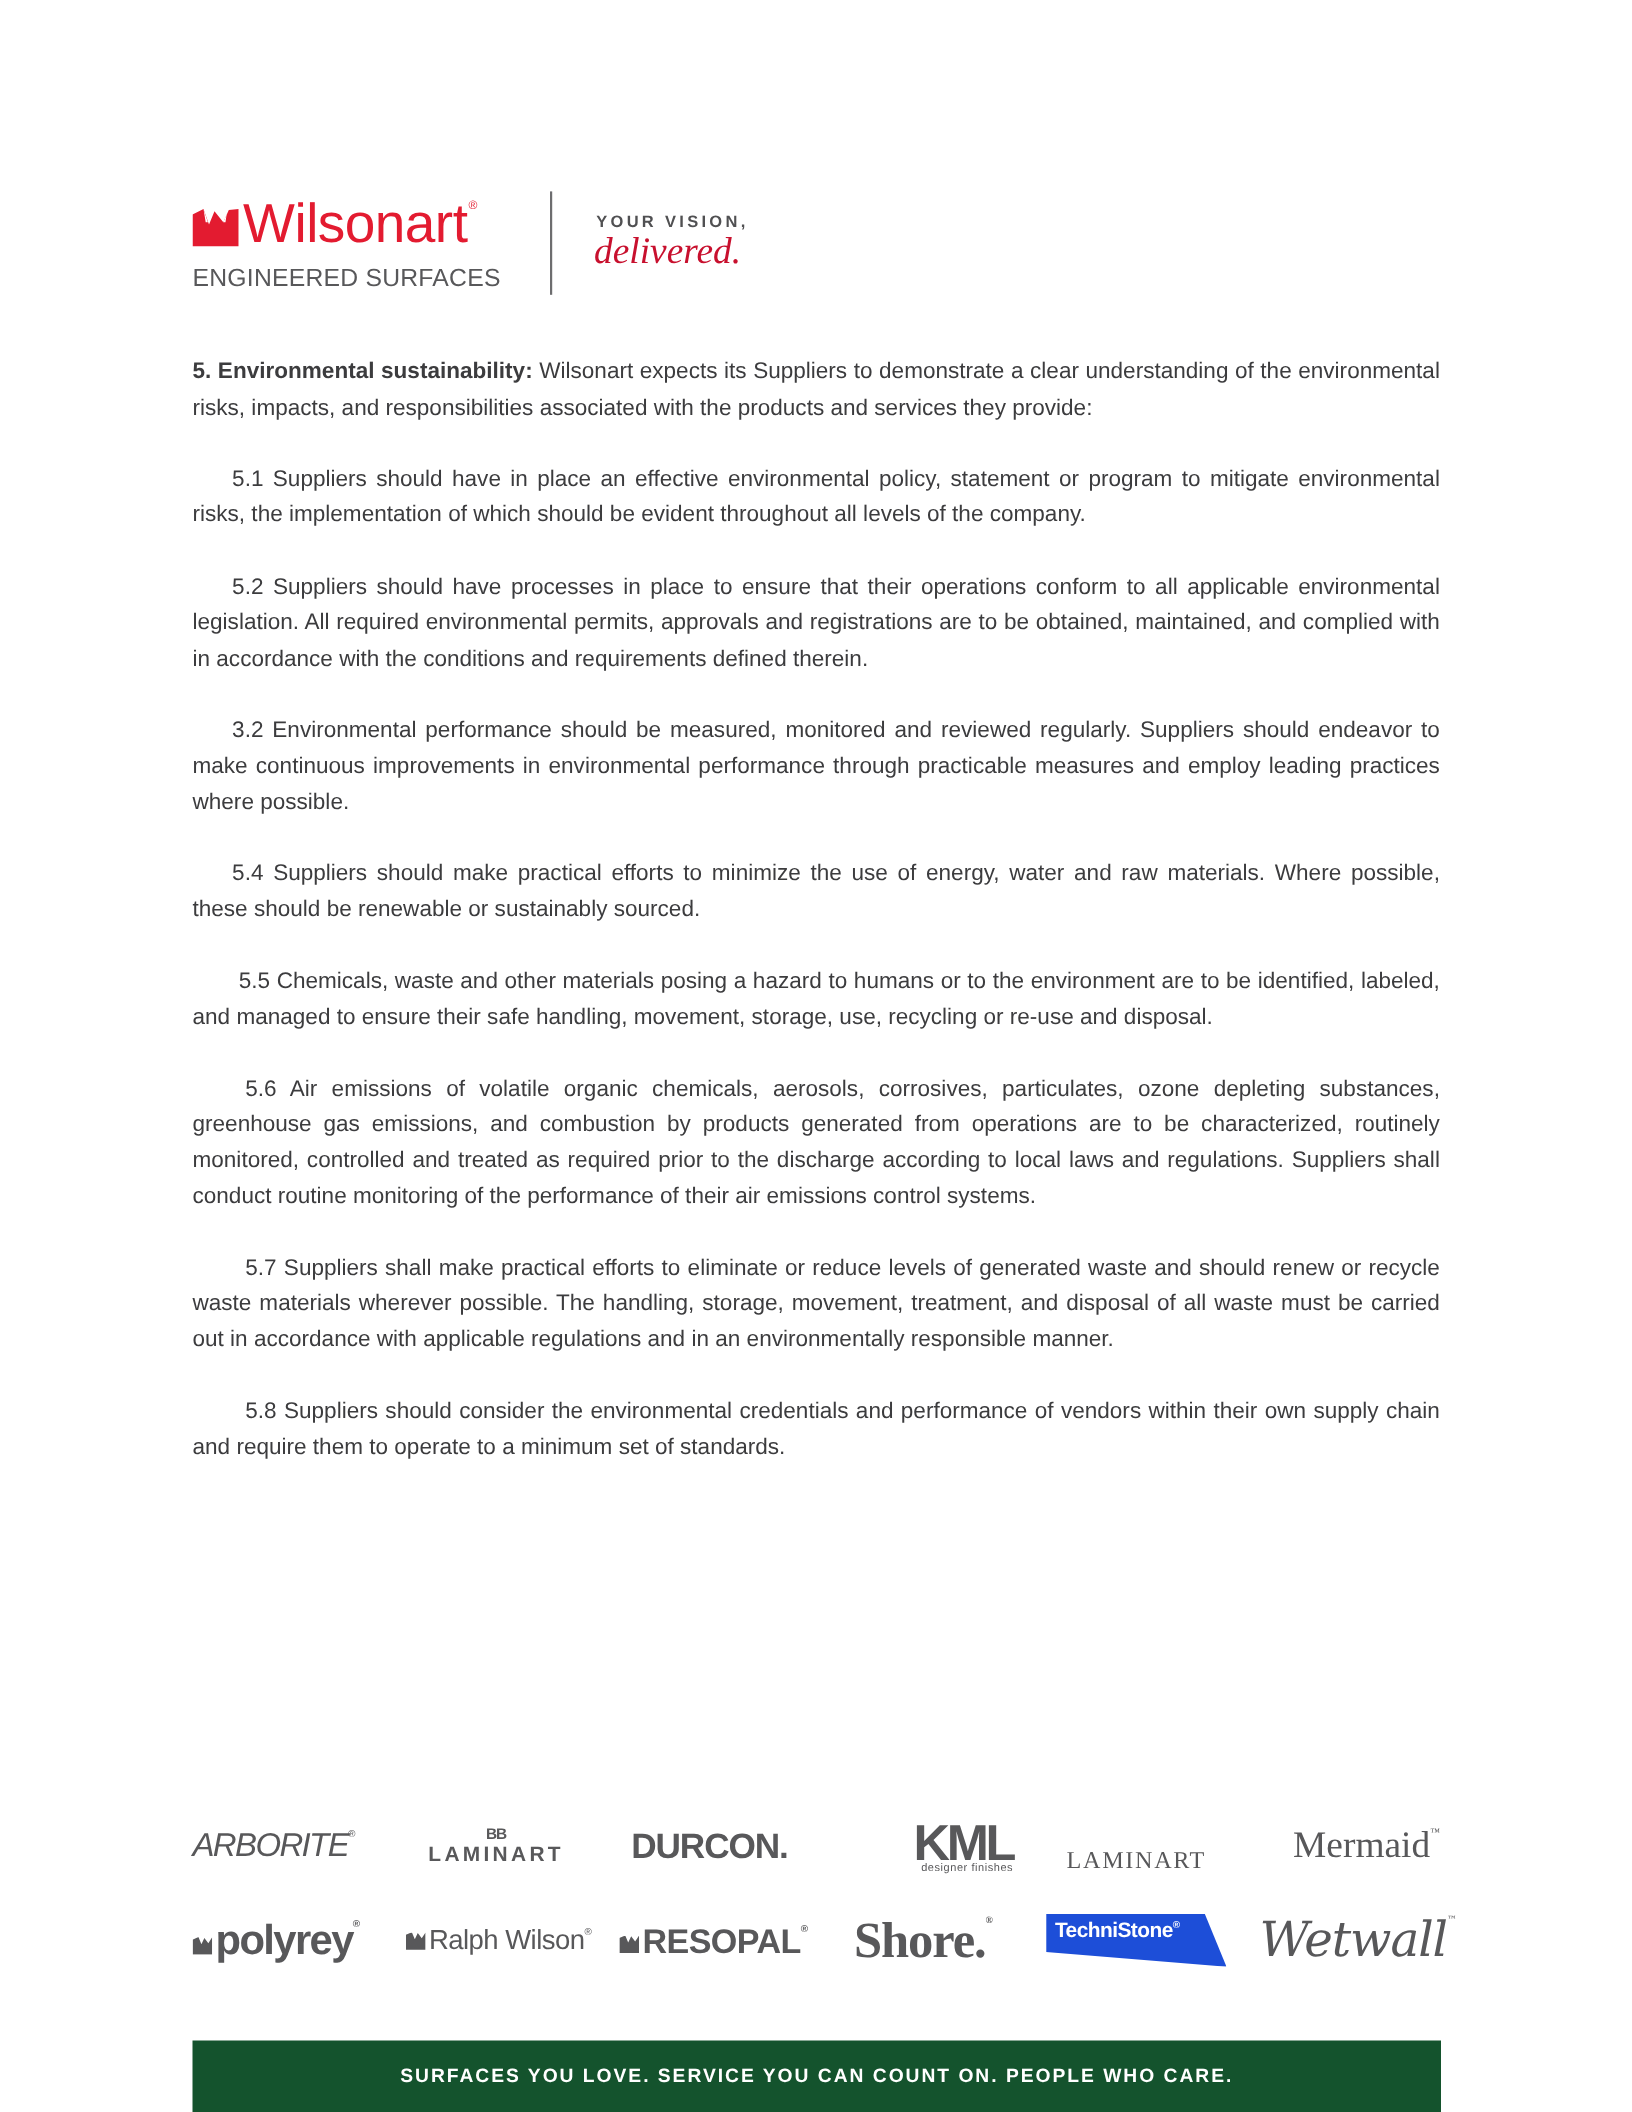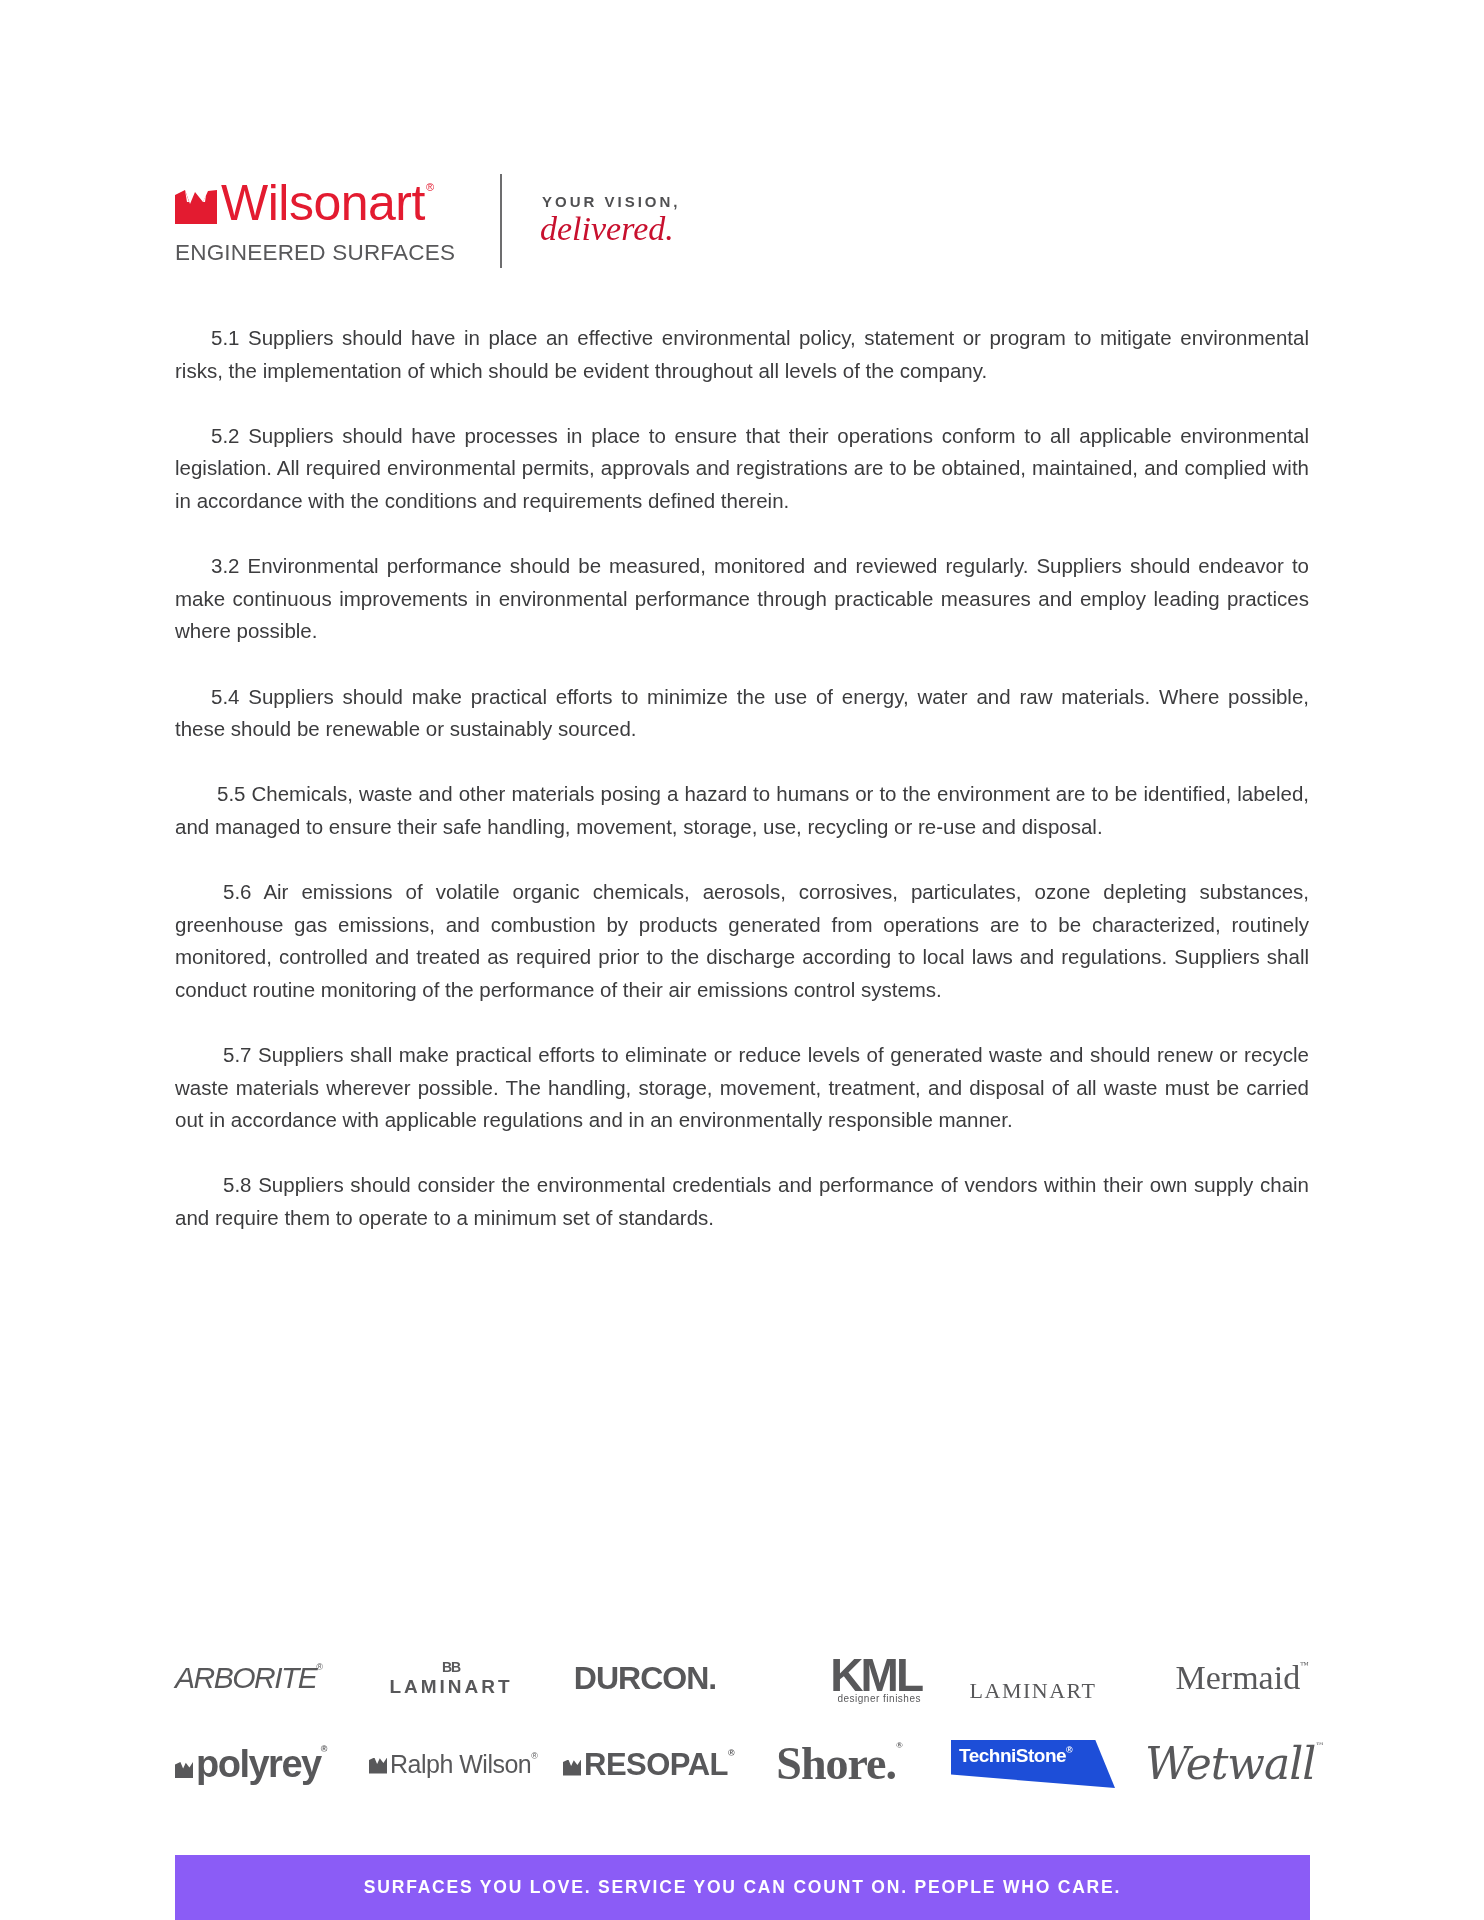--- a/index.html
+++ b/index.html
@@ -41,41 +41,42 @@
   .b-polyrey { font-size: 38px; font-weight: bold; letter-spacing: -1.5px; text-align: left; }
   .b-ralph { font-size: 25px; letter-spacing: -0.5px; }
   .b-resopal { font-size: 31px; font-weight: bold; letter-spacing: -0.5px; }
   .b-shore { font-family: "Liberation Serif", serif; font-size: 46px; font-weight: bold; letter-spacing: -1px; text-align: center; }
   .b-techni { height: 48px; background: #1d4ed8; clip-path: polygon(0 0, 88% 0, 100% 100%, 0 72%); color: #fff; font-size: 19px; font-weight: bold; text-align: left; padding: 6px 0 0 8px; letter-spacing: -0.5px; }
   .b-wetwall { font-family: "DejaVu Serif", serif; font-size: 44px; font-style: italic; font-weight: lighter; text-align: right; letter-spacing: -1px; }
   .small-mark { display: inline-block; width: 18px; height: 16px; background: #58585a; margin-right: 3px; vertical-align: -1px; clip-path: polygon(0 15%, 30% 0, 45% 40%, 60% 5%, 80% 35%, 100% 0, 100% 100%, 0 100%); }
   .reg { font-size: 9px; vertical-align: top; }
 
   
-  .footer { position: absolute; left: 175px; top: 1855px; width: 1135px; height: 65px; background: #8b5cf6; }
+  .footer { position: absolute; left: 175px; top: 1855px; width: 1135px; height: 65px; background: #14532d; }
   .footer-text { position: absolute; left: 0; right: 0; top: 22px; text-align: center; color: #ffffff; font-size: 17.5px; letter-spacing: 1.8px; font-weight: bold; white-space: nowrap; }
 </style>
 </head>
 <body>
 
 <div class="header">
   <div class="logo-block">
     <svg class="logo-mark" viewBox="0 0 42 34">
       <path d="M0 5 L10 0 L15 14 L20 2 L28 12 L33 1 L42 0 L42 34 L0 34 Z" fill="#e31b30"></path>
       <path d="M10 0 L14 12 L12 12 Z M28 12 L31 5 L30 12 Z" fill="#ffffff"></path>
     </svg>
     <div class="logo-word"><span>Wilsonart</span><span class="logo-reg">®</span></div>
     <div class="logo-sub">ENGINEERED SURFACES</div>
   </div>
   <div class="logo-divider"></div>
   <div class="tagline-top">YOUR VISION,</div>
   <div class="tagline-bottom">delivered.</div>
 </div>
 
 <div class="content">
+  <p class="para"><span class="lead-title">5.  Environmental sustainability:</span><span> Wilsonart expects its Suppliers to demonstrate a clear understanding of the environmental risks, impacts, and responsibilities associated with the products and services they provide:</span></p>
   <p class="para indent1">5.1 Suppliers should have in place an effective environmental policy, statement or program to mitigate environmental risks, the implementation of which should be evident throughout all levels of the company.</p>
   <p class="para indent1">5.2 Suppliers should have processes in place to ensure that their operations conform to all applicable environmental legislation. All required environmental permits, approvals and registrations are to be obtained, maintained, and complied with in accordance with the conditions and requirements defined therein.</p>
   <p class="para indent1">3.2 Environmental performance should be measured, monitored and reviewed regularly. Suppliers should endeavor to make continuous improvements in environmental performance through practicable measures and employ leading practices where possible.</p>
   <p class="para indent1">5.4 Suppliers should make practical efforts to minimize the use of energy, water and raw materials. Where possible, these should be renewable or sustainably sourced.</p>
   <p class="para indent2">5.5 Chemicals, waste and other materials posing a hazard to humans or to the environment are to be identified, labeled, and managed to ensure their safe handling, movement, storage, use, recycling or re-use and disposal.</p>
   <p class="para indent3">5.6 Air emissions of volatile organic chemicals, aerosols, corrosives, particulates, ozone depleting substances, greenhouse gas emissions, and combustion by products generated from operations are to be characterized, routinely monitored, controlled and treated as required prior to the discharge according to local laws and regulations. Suppliers shall conduct routine monitoring of the performance of their air emissions control systems.</p>
   <p class="para indent3">5.7 Suppliers shall make practical efforts to eliminate or reduce levels of generated waste and should renew or recycle waste materials wherever possible. The handling, storage, movement, treatment, and disposal of all waste must be carried out in accordance with applicable regulations and in an environmentally responsible manner.</p>
   <p class="para indent3">5.8 Suppliers should consider the environmental credentials and performance of vendors within their own supply chain and require them to operate to a minimum set of standards.</p>
 </div>
 

